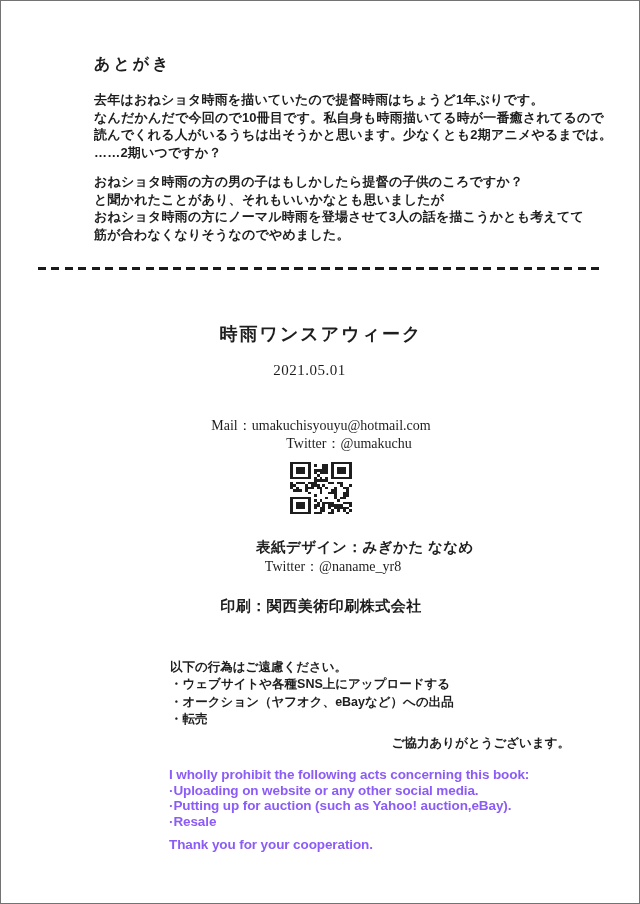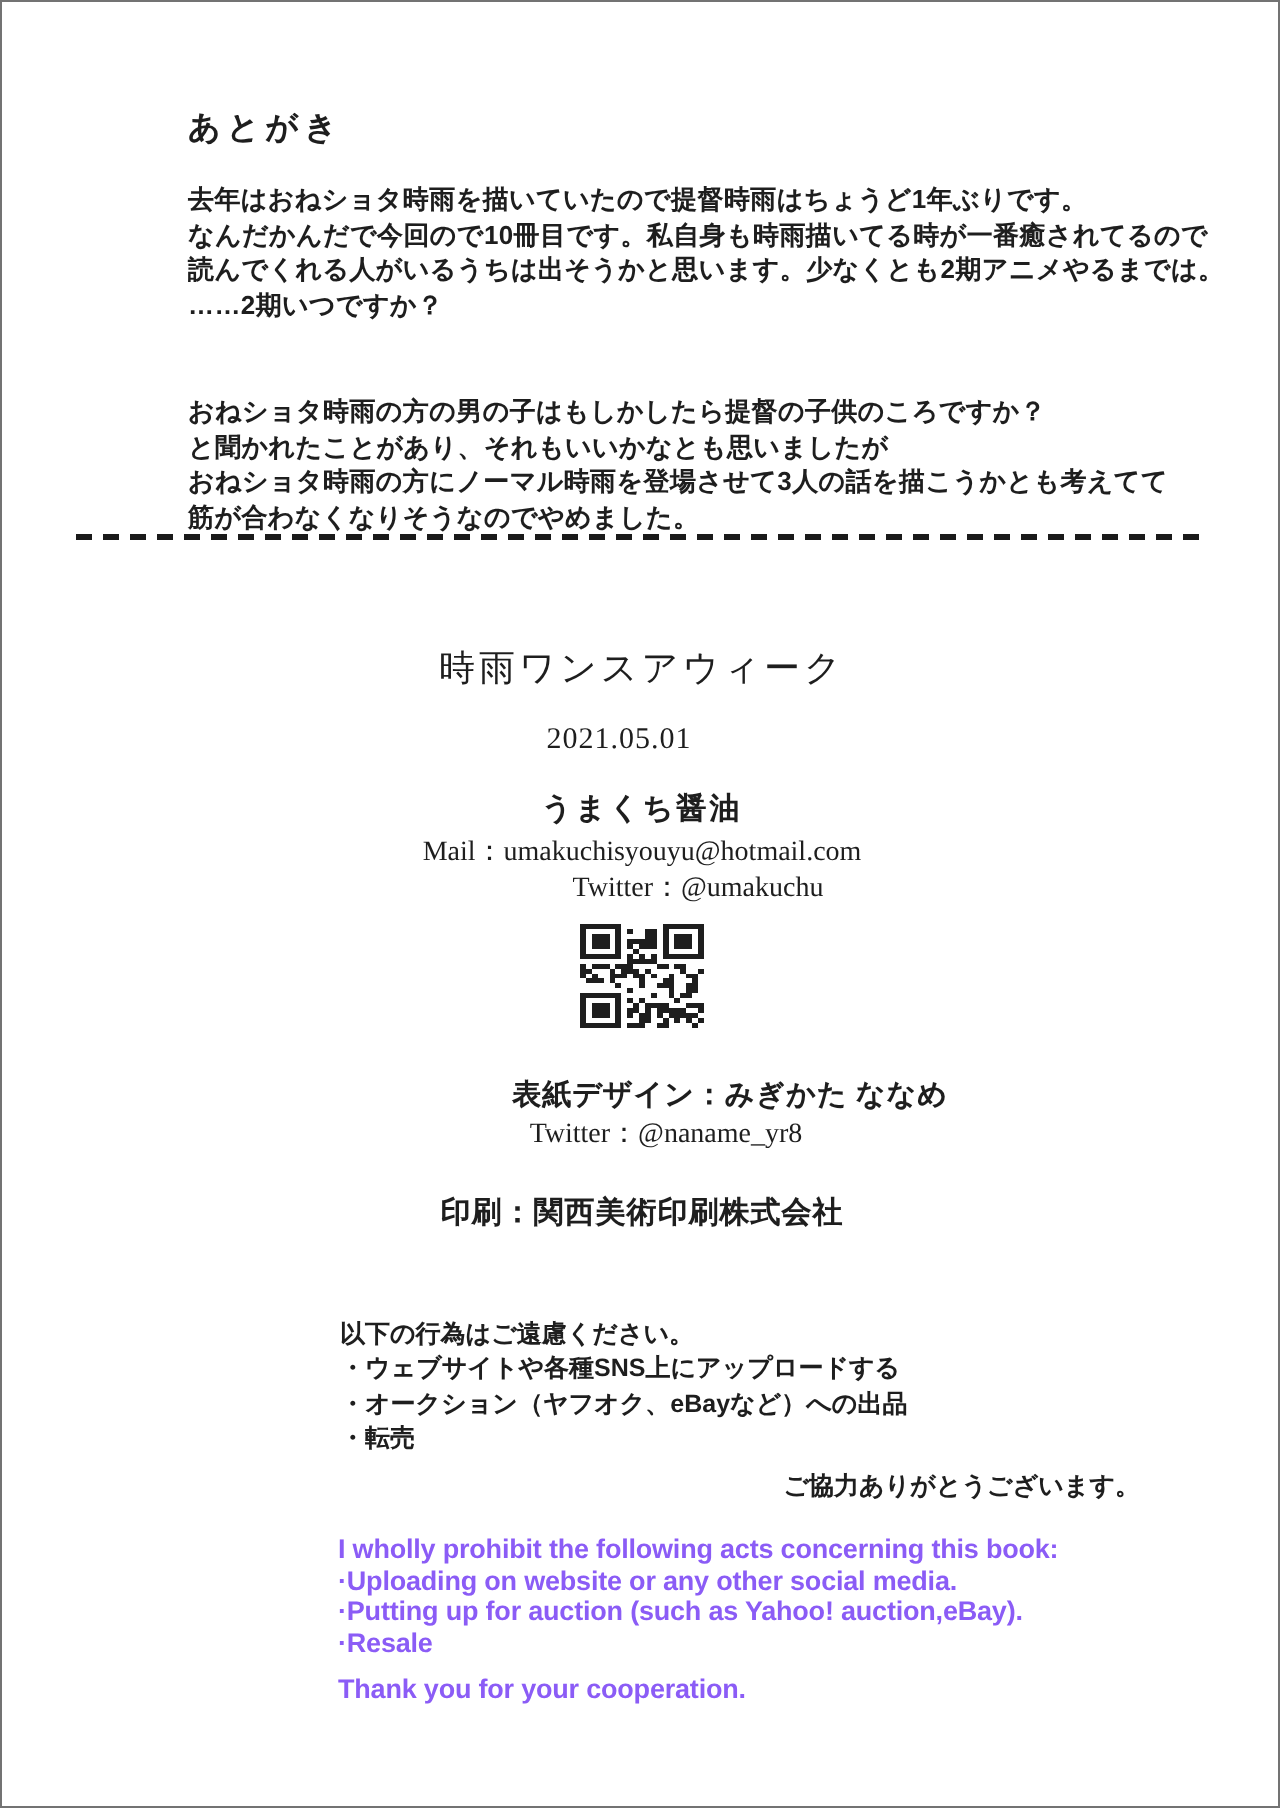--- a/index.html
+++ b/index.html
@@ -12,35 +12,35 @@
     overflow:hidden;
     color:#1e1e1e;
     font-family:"Liberation Sans","DejaVu Sans",sans-serif;
   }
   
   .afterword-heading{
     position:absolute;left:93px;top:53px;
     font-size:16px;font-weight:bold;letter-spacing:3px;
   }
   .afterword-p1{position:absolute;left:93px;top:90px;width:500px;}
-  .afterword-p2{position:absolute;left:93px;top:172px;width:510px;margin-top:24px;}
+  .afterword-p2{position:absolute;left:93px;top:172px;width:510px;}
   .jp-body .line{
     font-size:13px;line-height:17.6px;font-weight:600;
     letter-spacing:0.2px;white-space:nowrap;
   }
   
   .divider{
     position:absolute;left:37px;top:266px;width:566px;height:3px;
     background:repeating-linear-gradient(90deg,#1a1a1a 0 8px,transparent 8px 13.5px);
   }
   
   .colophon{position:absolute;left:0;top:0;width:640px;text-align:center;
     font-family:"Liberation Serif","DejaVu Serif",serif;}
   .book-title{position:absolute;left:0;width:640px;top:321px;
-    font-size:18px;font-weight:normal;letter-spacing:2px;}
+    font-size:18px;font-weight:bold;letter-spacing:2px;}
   .pub-date{position:absolute;left:0;width:617px;top:361px;font-size:15px;letter-spacing:0.5px;}
   .author-name{position:absolute;left:0;width:640px;top:394px;font-size:15px;font-weight:600;letter-spacing:1.5px;}
   .author-mail{position:absolute;left:0;width:640px;top:416px;font-size:14px;}
   .author-twitter{position:absolute;left:0;width:640px;top:434px;font-size:14px;padding-left:28px;}
   .qr-wrap{position:absolute;left:289px;top:461px;width:62px;height:52px;line-height:0;}
   .cover-design{position:absolute;left:0;width:640px;top:537px;font-size:14.5px;font-weight:600;letter-spacing:0.5px;padding-left:44px;}
   .designer-twitter{position:absolute;left:0;width:640px;top:557px;font-size:14px;padding-left:12px;}
   .printer{position:absolute;left:0;width:640px;top:596px;font-size:15px;font-weight:600;letter-spacing:0.5px;}
   
   .notice-ja{position:absolute;left:169px;top:658px;width:400px;}
@@ -68,21 +68,20 @@
     <div class="line">おねショタ時雨の方の男の子はもしかしたら提督の子供のころですか？</div>
     <div class="line">と聞かれたことがあり、それもいいかなとも思いましたが</div>
     <div class="line">おねショタ時雨の方にノーマル時雨を登場させて3人の話を描こうかとも考えてて</div>
     <div class="line">筋が合わなくなりそうなのでやめました。</div>
   </div>
 
   <div class="divider"></div>
 
   <div class="colophon book-title">時雨ワンスアウィーク</div>
   <div class="colophon pub-date">2021.05.01</div>
-  <div class="colophon author-name">うまくち醤油</div>
   <div class="colophon author-mail">Mail：umakuchisyouyu@hotmail.com</div>
   <div class="colophon author-twitter">Twitter：@umakuchu</div>
 
   <div class="qr-wrap">
     <svg id="qr-svg" width="62" height="52" viewBox="0 0 21 21" preserveAspectRatio="none" shape-rendering="crispEdges">
         <rect x="0" y="0" width="1" height="1" fill="#1e1e1e"></rect>
         <rect x="1" y="0" width="1" height="1" fill="#1e1e1e"></rect>
         <rect x="2" y="0" width="1" height="1" fill="#1e1e1e"></rect>
         <rect x="3" y="0" width="1" height="1" fill="#1e1e1e"></rect>
         <rect x="4" y="0" width="1" height="1" fill="#1e1e1e"></rect>

